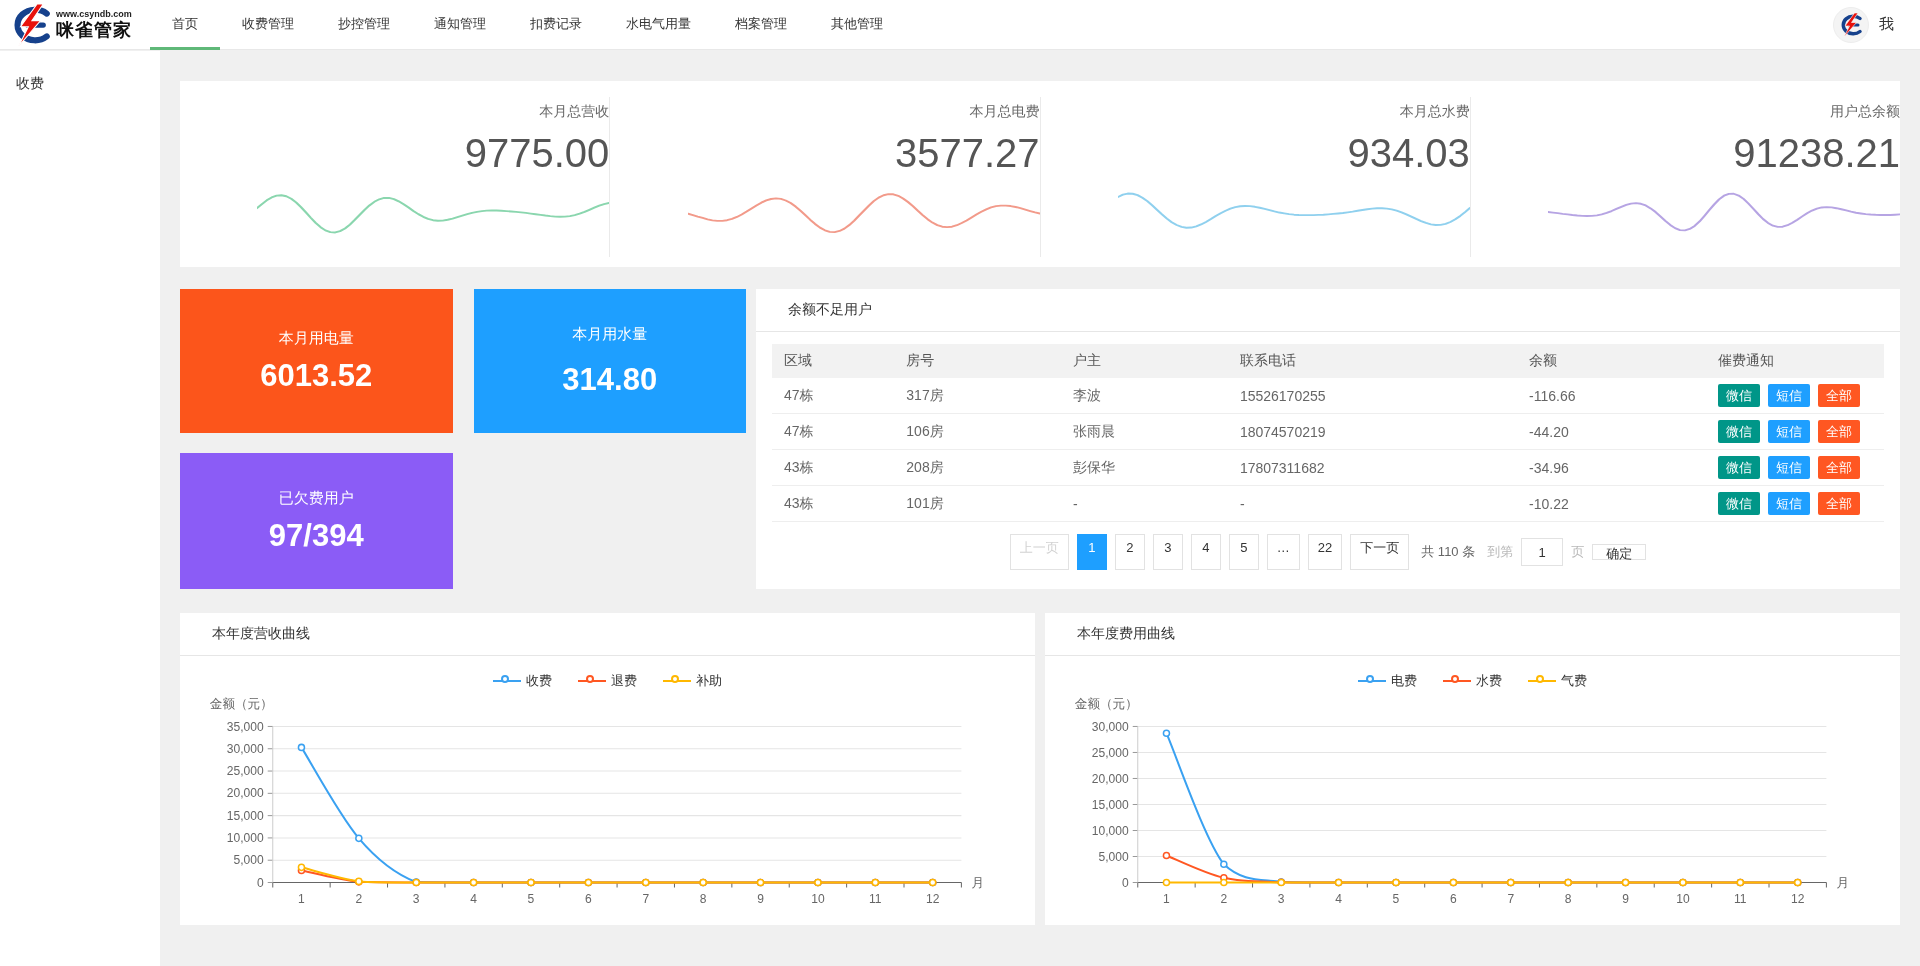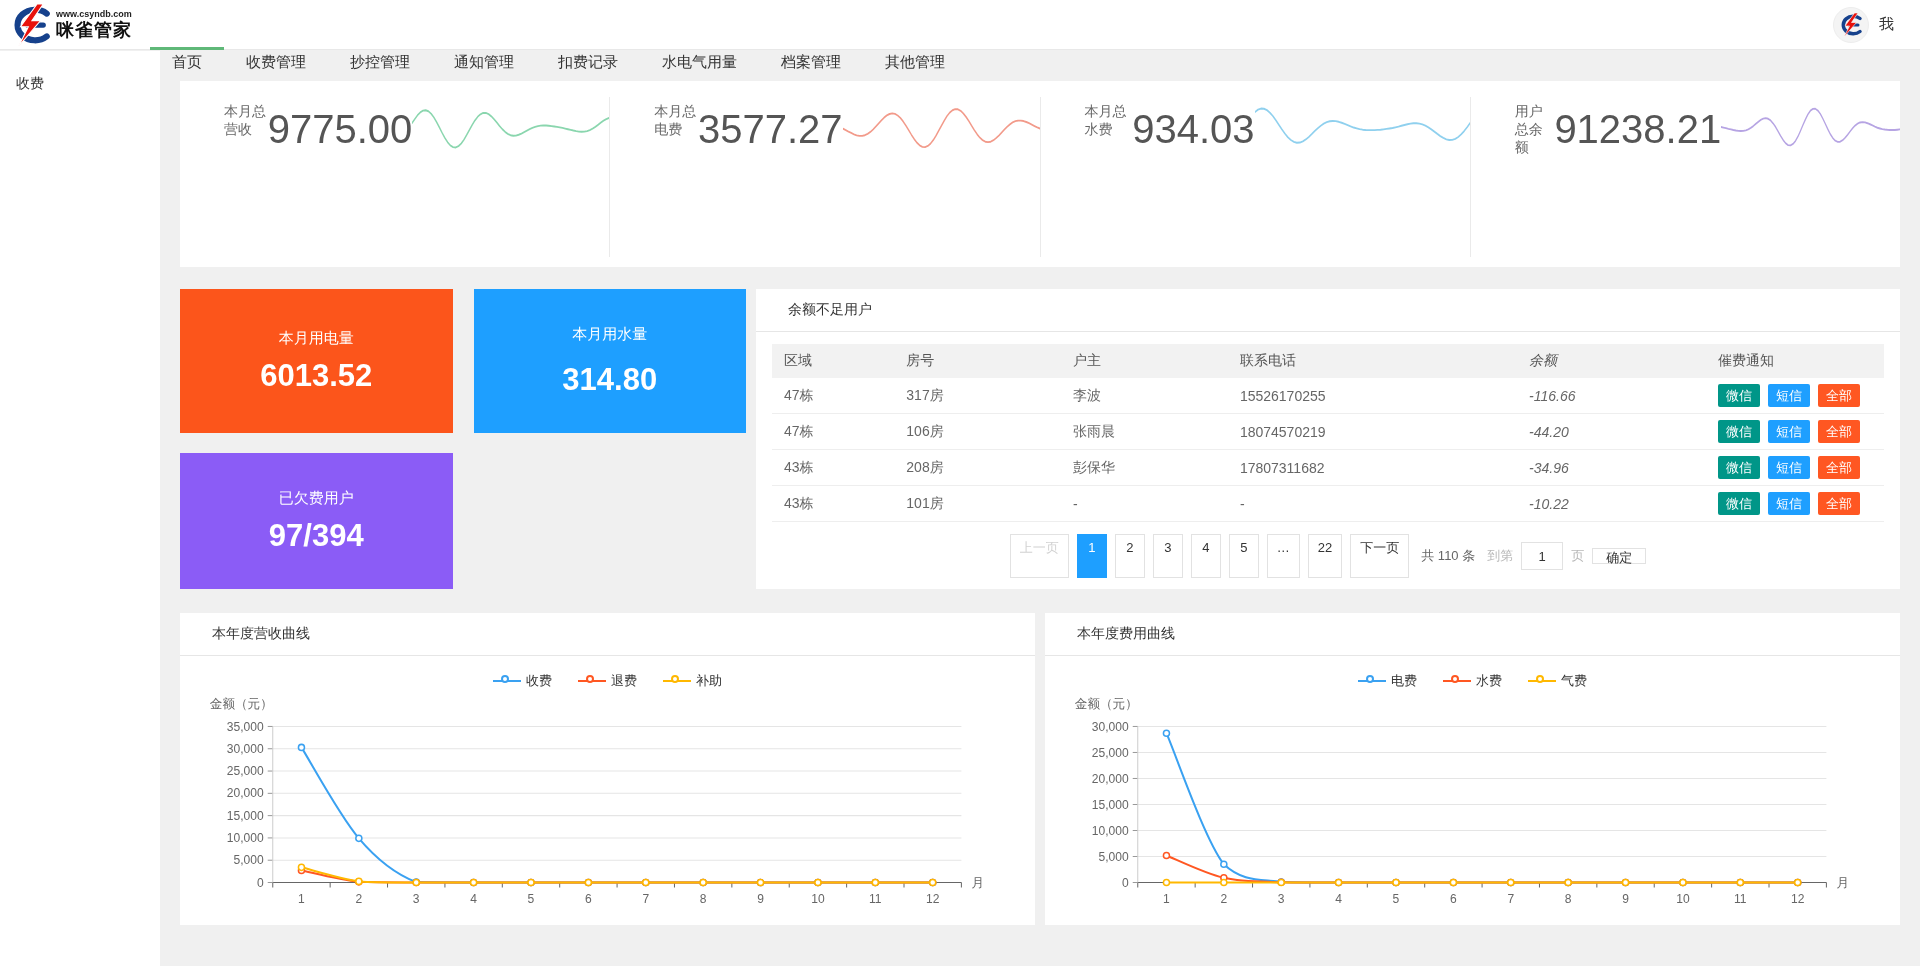--- a/index.html
+++ b/index.html
@@ -8,62 +8,62 @@
 
   
   .header { position:relative; height:50px; background:#fff; border-bottom:1px solid #e8e8e8;
     display:flex; align-items:center; z-index:10; }
   .brand { display:flex; align-items:center; padding:0 14px 0 10px; min-width:150px; }
   .brand svg { display:block; }
   .brand-text { margin-left:4px; line-height:1; }
   .brand-url { font-size:9px; color:#222; font-weight:bold; display:block; }
   .brand-name { font-size:18px; color:#111; font-weight:bold; letter-spacing:1px; display:block; margin-top:2px; }
   .nav { display:flex; height:50px; }
-  .nav-item { padding:0 22px; line-height:48px; font-size:15px; color:#333; cursor:pointer;
-    position:relative; white-space:nowrap;margin-top:38px; }
+  .nav-item { padding:0 22px; line-height:48px; font-size:13px; color:#333; cursor:pointer;
+    position:relative; white-space:nowrap; }
   .nav-item.active::after { content:""; position:absolute; left:0; right:0; bottom:0; height:3px; background:#5FB878; }
   .header-right { margin-left:auto; display:flex; align-items:center; gap:10px; padding-right:26px; }
   .avatar { width:36px; height:36px; border-radius:50%; background:#f4f4f4; border:1px solid #ededed;
     display:flex; align-items:center; justify-content:center; cursor:pointer; }
   .user-label { font-size:15px; color:#333; cursor:pointer; }
 
   
   .sidebar { position:absolute; left:0; top:51px; bottom:0; width:160px; background:#fff; }
   .sidebar-item { padding:24px 16px 10px 16px; font-size:14px; color:#333; cursor:pointer; }
   .main { position:absolute; left:160px; top:51px; right:0; bottom:0; overflow:hidden;
     padding:30px 20px 0 20px; background:#f0f0f0; }
 
   
   .stat-panel { background:#fff; height:186px; display:flex; margin-bottom:22px; padding:16px 0 10px; }
-  .stat-card { flex:1; display:flex; flex-direction:row; align-items:flex-start; border-right:1px solid #eaeaea;padding-left:44px; }
+  .stat-card { flex:1; display:flex; flex-direction:column; align-items:flex-end; border-right:1px solid #eaeaea; }
   .stat-card:last-child { border-right:none; }
   .stat-label { font-size:14px; color:#666; margin-top:6px; }
   .stat-value { font-size:40px; color:#555; margin:10px 0 6px; }
   .sparkline { width:82%; height:62px; }
 
   
   .middle { display:flex; gap:10px; height:300px; }
   .tiles { width:566px; display:grid; grid-template-columns:1fr 1fr; column-gap:21px; row-gap:20px; }
   .tile { color:#fff; display:flex; flex-direction:column; align-items:center; justify-content:center; }
   .tile-label { font-size:15px; }
   .tile-value { font-size:31px; font-weight:bold; margin-top:10px; }
 
   .table-panel { flex:1; background:#fff; display:flex; flex-direction:column; }
   .panel-title { padding:12px 32px; font-size:14px; color:#333; border-bottom:1px solid #e6e6e6; }
   table { width:calc(100% - 32px); margin:12px 16px 0; border-collapse:collapse; font-size:14px; color:#666; table-layout:fixed; }
   thead th { background:#f2f2f2; font-weight:normal; text-align:left; color:#555; padding:8px 12px; }
   tbody td { padding:6px 12px; border-bottom:1px solid #eee; height:33px; }
   th.c-area, td.c-area { width:11%; }  th.c-room, td.c-room { width:15%; }
   th.c-owner, td.c-owner { width:15%; } th.c-phone, td.c-phone { width:26%; }
-  th.c-balance, td.c-balance { width:17%;font-style:italic; }
+  th.c-balance, td.c-balance { width:17%; }
   .notify-btn { display:inline-block; color:#fff; font-size:13px; padding:3px 8px; border:none;
     border-radius:2px; cursor:pointer; margin-right:8px; line-height:17px; }
 
   .pagination { display:flex; align-items:center; justify-content:center; gap:8px; margin:12px 0 12px; font-size:13px; }
-  .page-btn { min-width:30px; height:44px; line-height:26px; padding:0 9px; text-align:center;
+  .page-btn { min-width:30px; height:36px; line-height:26px; padding:0 9px; text-align:center;
     background:#fff; border:1px solid #e2e2e2; color:#333; cursor:pointer; }
   .page-btn.disabled { color:#d2d2d2; cursor:default; }
   .page-btn.active { color:#fff; cursor:default; }
   .page-total { color:#666; margin:0 4px; }
   .page-goto { color:#b9b9b9; }
   .goto-input { width:42px; height:28px; border:1px solid #e2e2e2; text-align:center; font-size:13px; color:#333; }
   .confirm-btn { height:16px; padding:0 13px; background:#fff; border:1px solid #e2e2e2; font-size:13px; color:#333; cursor:pointer; }
 
   
   .charts { display:flex; gap:10px; margin-top:24px; }

